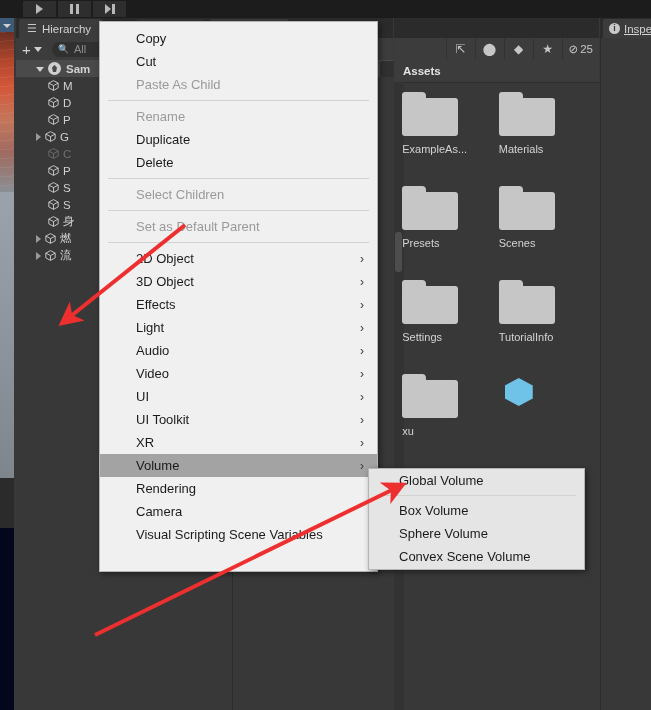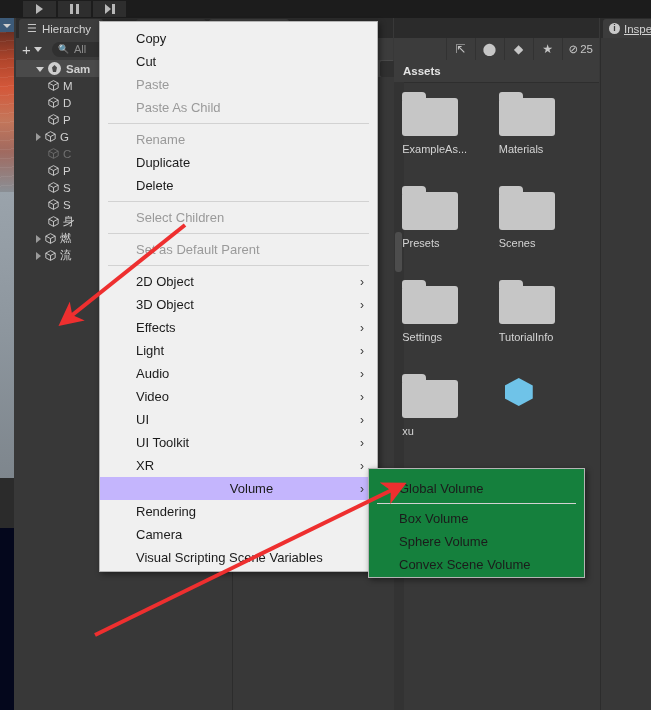--- a/index.html
+++ b/index.html
@@ -318,40 +318,40 @@
     box-shadow: 2px 2px 6px rgba(0,0,0,0.45);
     z-index: 50;
     padding-top: 5px;
   }
   .mi {
     height: 23px; display: flex; align-items: center;
     padding-left: 36px; padding-right: 10px;
     color: #1b1b1b; font-size: 13px; position: relative;
   }
   .mi.disabled { color: #9a9a9a; }
-  .mi.sel { background: #c4b5fd; justify-content: center; }
+  .mi.sel { background: #a3a3a3; }
   .mi .arrow {
     position: absolute; right: 13px; top: 50%;
     transform: translateY(-50%);
     color: #3a3a3a; font-size: 12px;
   }
   .sep {
     height: 1px; background: #d2d2d2;
     margin: 4px 8px 4px 8px;
   }
 
   
   .submenu {
     position: absolute; left: 368px; top: 468px;
     width: 215px; height: 100px;
-    background: #15803d;
+    background: #e5e5e5;
     border: 1px solid #b4b4b4;
     box-shadow: 2px 2px 6px rgba(0,0,0,0.45);
     z-index: 60;
-    padding-top: 8px;
+    padding-top: 0;
   }
   .submenu .mi { padding-left: 30px; }
   .submenu .sep { margin: 3px 8px; }
 
   
   .arrows {
     position: absolute; inset: 0; z-index: 90; pointer-events: none;
   }
 </style>
 </head>
@@ -628,23 +628,20 @@
   </div>
 
   <div class="ctx" id="ctx-menu">
       <div class="mi">
         <span>Copy</span>
       </div>
       <div class="mi">
         <span>Cut</span>
       </div>
       <div class="mi disabled">
-        <span>Paste</span>
-      </div>
-      <div class="mi disabled">
         <span>Paste As Child</span>
       </div>
       <div class="sep"></div>
       <div class="mi disabled">
         <span>Rename</span>
       </div>
       <div class="mi">
         <span>Duplicate</span>
       </div>
       <div class="mi">

